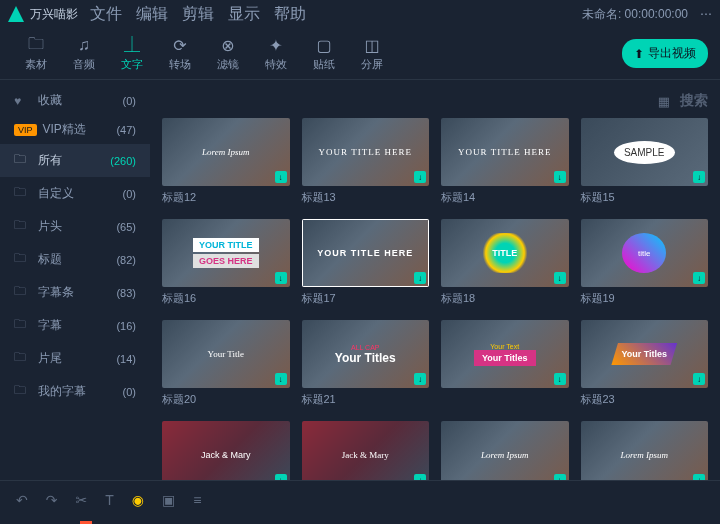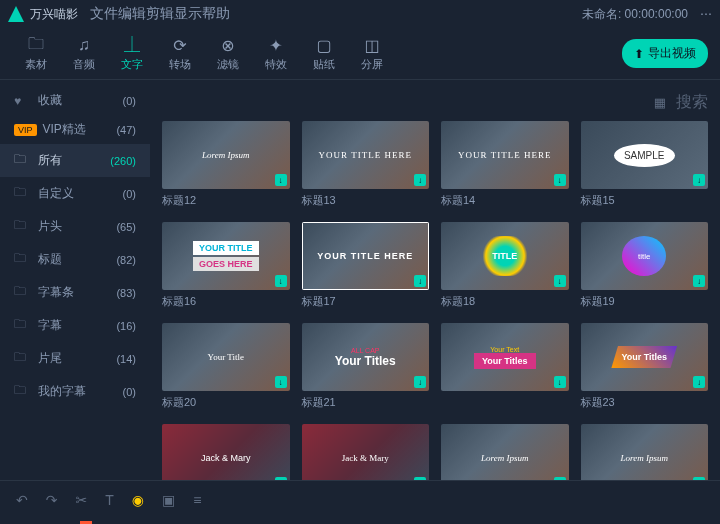--- a/index.html
+++ b/index.html
@@ -1,20 +1,20 @@
 <!DOCTYPE html>
 <html><head>
 <meta charset="utf-8">
 <style>
 * { margin: 0; padding: 0; box-sizing: border-box; }
 body { width: 720px; height: 524px; background: #1a2332; color: #8b9bb4; font-family: "Microsoft YaHei", sans-serif; font-size: 12px; overflow: hidden; }
 .titlebar { height: 28px; display: flex; align-items: center; padding: 0 8px; background: #1a2332; }
 .logo { width: 16px; height: 16px; background: #00d4b5; clip-path: polygon(50% 0%, 0% 100%, 100% 100%); margin-right: 6px; }
 .app-name { color: #c4d0e0; font-size: 12px; margin-right: 12px; }
-.menus { display: flex; font-size: 14px; }
+.menus { display: flex; gap: 14px; font-size: 16px; }
 .menus span { cursor: pointer; }
 .titlebar-right { margin-left: auto; display: flex; align-items: center; gap: 12px; color: #8b9bb4; }
 .proj-name { font-size: 12px; }
 
 .toolbar { height: 52px; display: flex; align-items: center; padding: 0 12px; border-bottom: 1px solid #2a3544; }
 .tool-tab { display: flex; flex-direction: column; align-items: center; gap: 2px; width: 48px; cursor: pointer; font-size: 11px; }
 .tool-tab.active { color: #00d4b5; }
 .tool-tab .ico { width: 20px; height: 20px; display: flex; align-items: center; justify-content: center; font-size: 16px; }
 .export-btn { margin-left: auto; background: #00d4b5; color: #0a1420; padding: 6px 12px; border-radius: 14px; font-size: 12px; cursor: pointer; display: flex; align-items: center; gap: 4px; }
 
@@ -24,21 +24,21 @@
 .side-item.active { background: #253042; color: #c4d0e0; }
 .side-item .sico { width: 16px; margin-right: 8px; opacity: 0.7; font-size: 12px; }
 .vip-badge { background: #ff9500; color: #1a1a1a; font-size: 9px; padding: 1px 4px; border-radius: 2px; margin-right: 6px; font-weight: normal; }
 .side-item .cnt { margin-left: auto; font-size: 11px; }
 .cnt.accent { color: #00d4b5; }
 
 .content { flex: 1; padding: 8px 12px; overflow-y: auto; }
 .content-head { display: flex; align-items: center; padding: 4px 0 8px; gap: 10px; }
 .content-head .spacer { flex: 1; }
 .grid-ico { font-size: 13px; opacity: 0.6; cursor: pointer; }
-.search { opacity: 0.5; font-size: 16px; }
+.search { opacity: 0.5; font-size: 14px; font-weight: bold; }
 
 .grid { display: grid; grid-template-columns: repeat(4, 1fr); gap: 14px 12px; }
 .card { cursor: pointer; }
 .thumb { width: 100%; height: 68px; background: linear-gradient(135deg, #3a4a5a 0%, #5a6a7a 40%, #7a5a4a 100%); border-radius: 2px; position: relative; display: flex; align-items: center; justify-content: center; overflow: hidden; }
 .thumb-overlay { position: absolute; inset: 0; display: flex; align-items: center; justify-content: center; flex-direction: column; color: #fff; font-size: 9px; text-align: center; padding: 4px; }
 .dl-badge { position: absolute; bottom: 3px; right: 3px; width: 12px; height: 12px; background: #00d4b5; border-radius: 2px; display: flex; align-items: center; justify-content: center; color: #0a1420; font-size: 8px; }
 .card-label { margin-top: 4px; font-size: 11px; color: #8b9bb4; }
 
 .th12 .thumb-overlay { font-family: cursive; font-style: italic; }
 .th13 .thumb-overlay, .th14 .thumb-overlay { font-family: serif; letter-spacing: 1px; }

